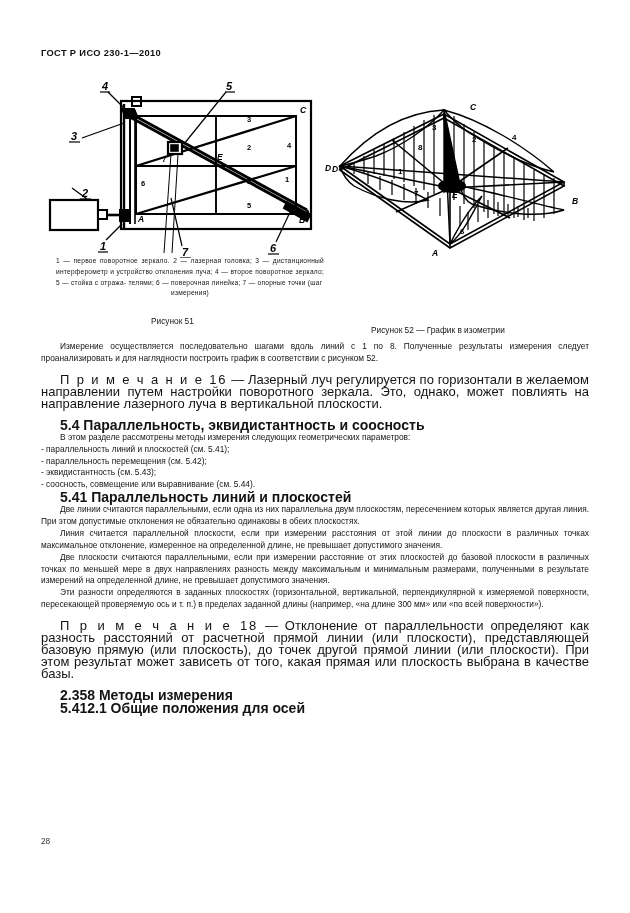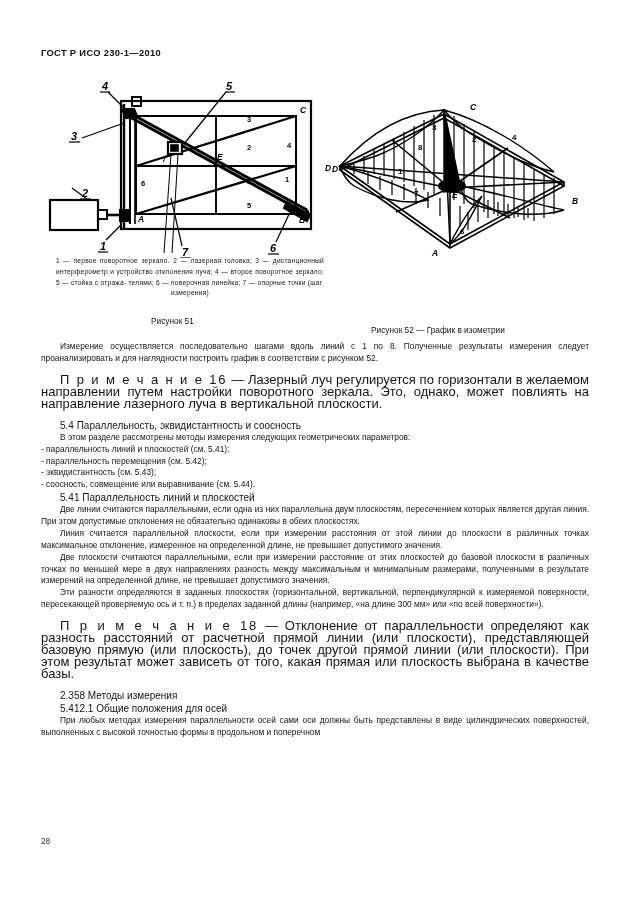--- a/index.html
+++ b/index.html
@@ -103,23 +103,23 @@
   }
   p.note {
     font-size: 13px;
     line-height: 12px;
     text-indent: 19px;
   }
   p.note .sp {
     letter-spacing: 1.8px;
   }
   p.heading {
-    font-weight: normal;
+    font-weight: bold;
     text-indent: 19px;
-    font-size: 10px;
+    font-size: 14px;
     line-height: 13.2px;
   }
   p.dash {
     text-indent: 0px;
   }
   .gap-m { height: 9px; }
   .pagenum {
     position: absolute;
     left: 41px;
     top: 836px;
@@ -376,18 +376,17 @@
     <p class="ind">Эти разности определяются в заданных плоскостях (горизонтальной, вертикальной, перпендикуляр­ной  к измеряемой поверхности, пересекающей проверяемую ось и т. п.) в пределах заданной длины (нап­ример, «на длине 300 мм» или «по всей поверхности»).</p>
 
     <div class="gap-m"></div>
 
     <p class="note"><span class="sp">П р и м е ч а н и е 18</span><span> — Отклонение от параллельности определяют как разность расстояний от расчетной прямой линии (или плоскости), представляющей  базовую прямую (или плоскость), до точек другой прямой линии (или плоскости). При этом результат может зависеть от того, какая прямая или плоскость выбрана в качестве базы.</span></p>
 
     <div class="gap-m"></div>
 
     <p class="heading">2.358 Методы измерения</p>
     <p class="heading">5.412.1 Общие положения для осей</p>
-    <p class="ind">При любых методах измерения параллельности осей сами оси должны быть представлены в виде цилиндрических поверхностей, выполненных с высокой точностью формы в продольном и поперечном</p>
   </div>
 
   <div class="pagenum">28</div>
 
 </div>
 
 </body></html>

